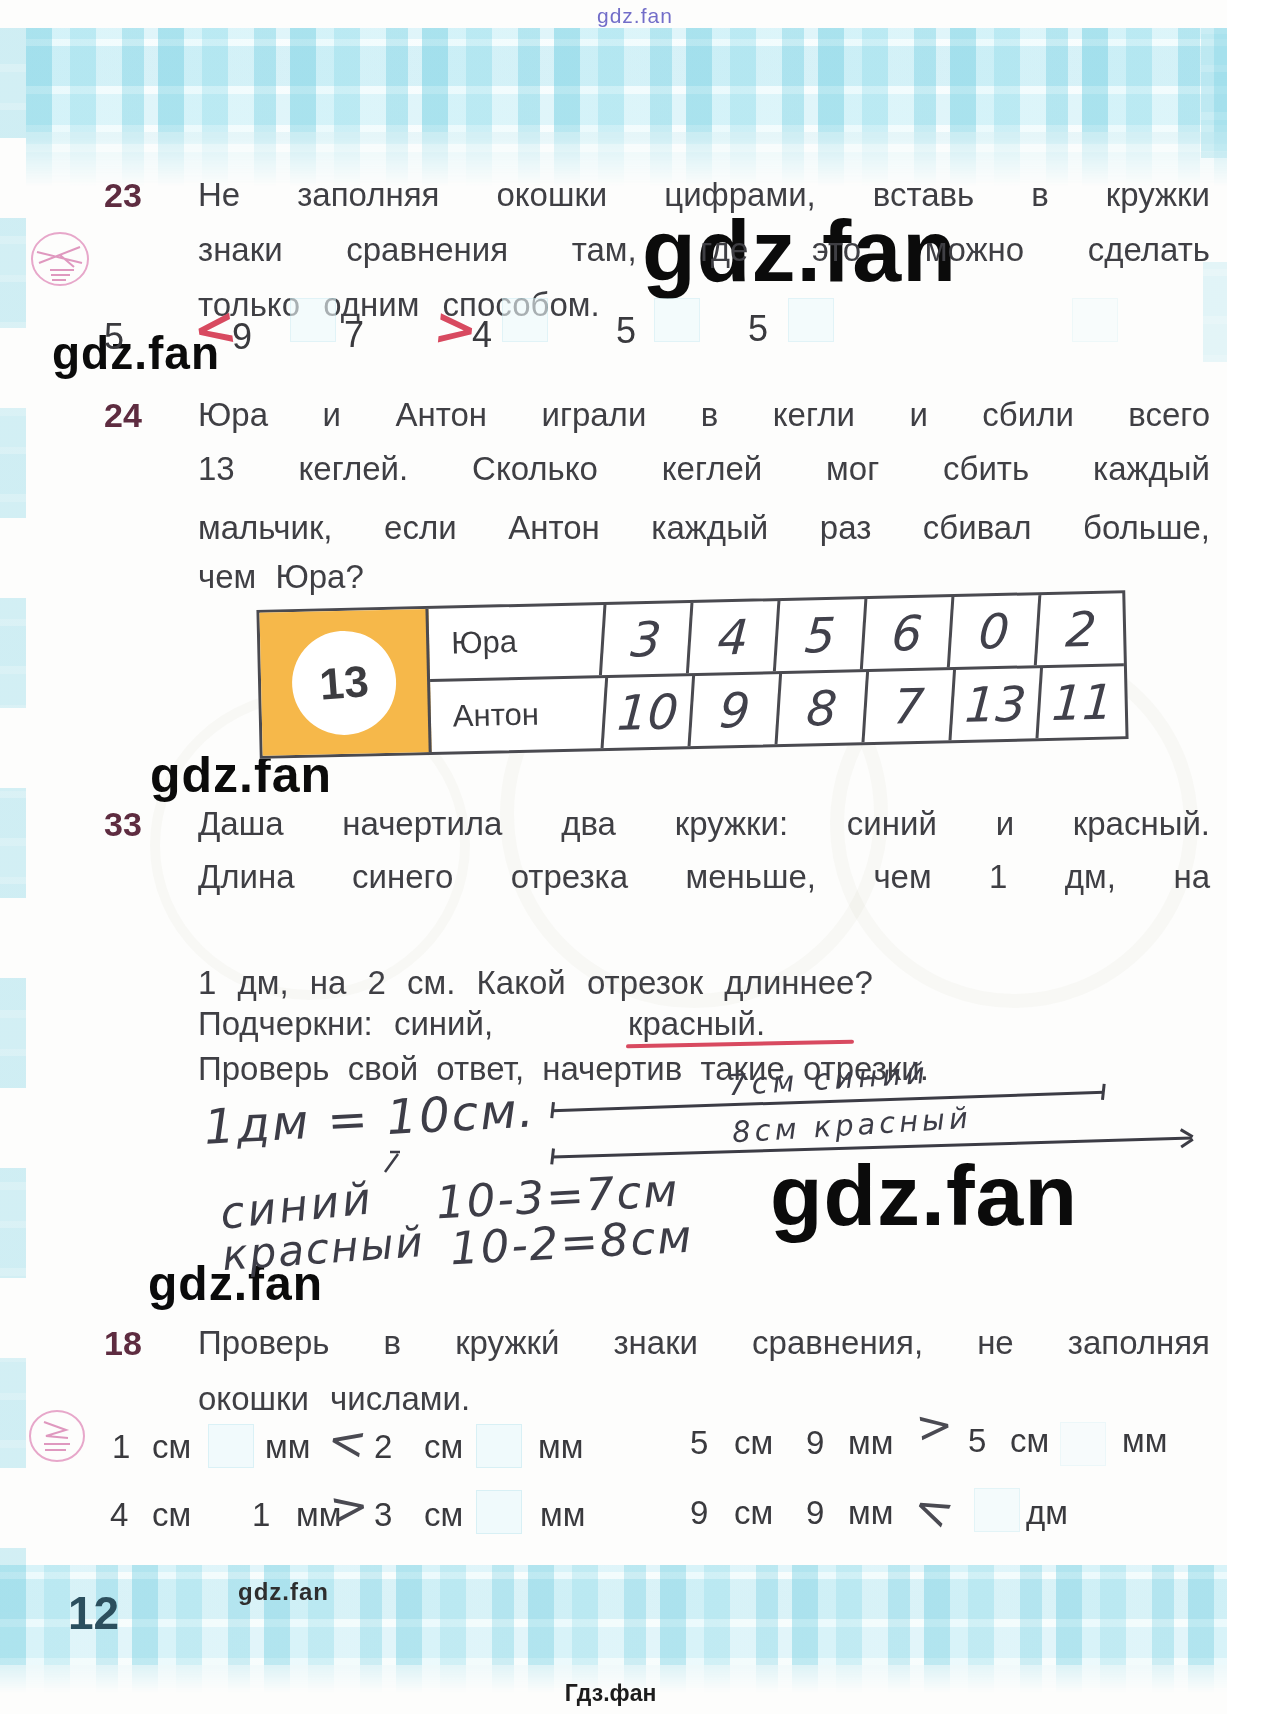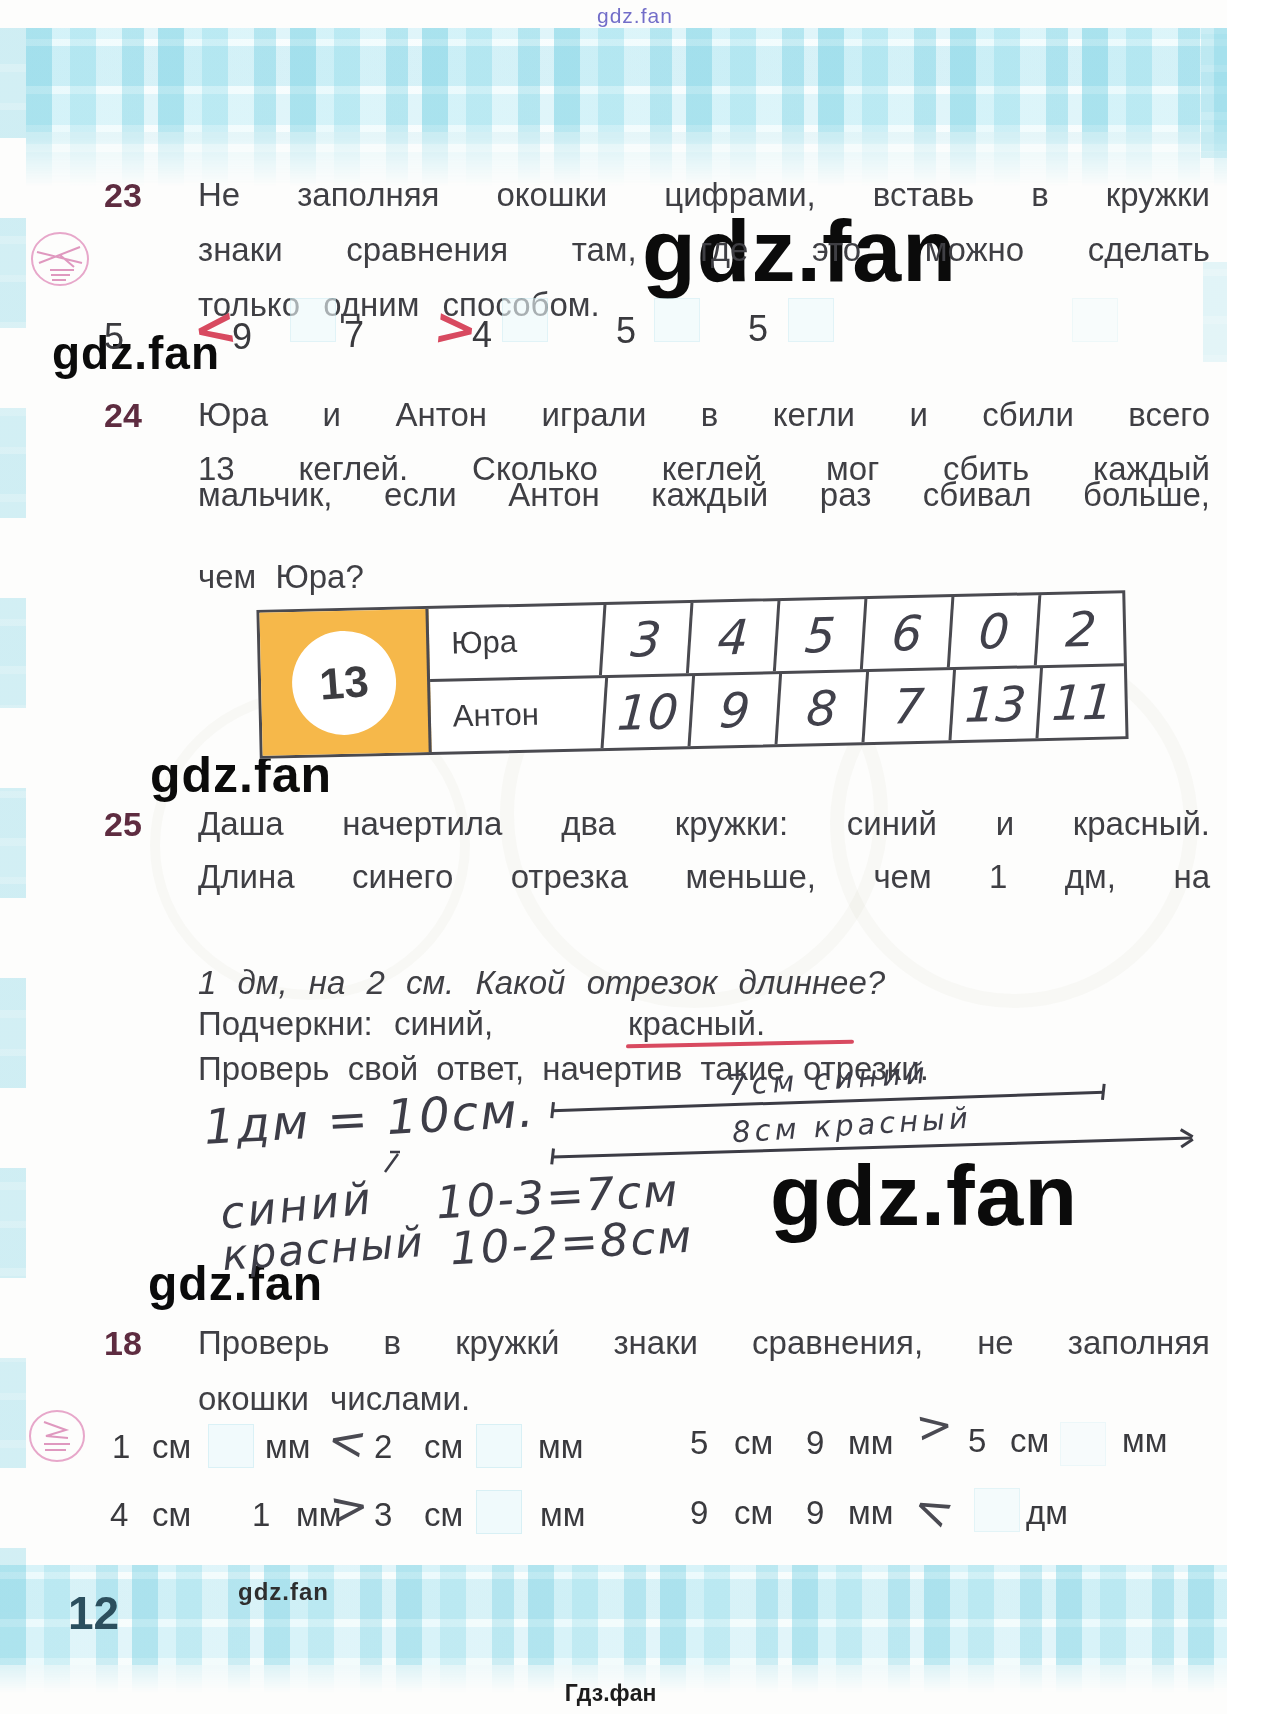--- a/index.html
+++ b/index.html
@@ -114,21 +114,21 @@
   <span class="abs ptok num36" style="left:344px;top:314px;">7</span>
   <span class="abs rsign" style="left:434px;top:302px;font-size:52px;transform:rotate(6deg);">&gt;</span>
   <span class="abs ptok num36" style="left:472px;top:314px;">4</span>
   <span class="abs ptok num36" style="left:616px;top:310px;">5</span>
   <span class="abs ptok num36" style="left:748px;top:308px;">5</span>
   <span class="abs rsign" style="left:1222px;top:280px;font-size:62px;font-weight:400;transform:rotate(-14deg) scaleY(1.15);">&lt;</span>
 
   <div class="abs pnum" style="left:104px;top:396px;">24</div>
   <div class="abs ptext just" style="left:198px;top:396px;">Юра и Антон играли в кегли и сбили всего</div>
   <div class="abs ptext just" style="left:198px;top:450px;">13 кеглей. Сколько кеглей мог сбить каждый</div>
-  <div class="abs ptext just" style="left:198px;top:476px;">мальчик, если Антон каждый раз сбивал больше,</div>
+  <div class="abs ptext just" style="left:198px;top:509px;">мальчик, если Антон каждый раз сбивал больше,</div>
   <div class="abs ptext" style="left:198px;top:558px;word-spacing:10px;">чем Юра?</div>
 
   <div class="pins-table">
     <div class="pt-badge">
       <div class="pt-circle">13</div>
     </div>
     <div class="pt-grid">
       <div class="pt-row">
         <div class="pt-label">Юра</div>
         <div class="pt-cell">3</div>
@@ -143,24 +143,24 @@
         <div class="pt-cell">10</div>
         <div class="pt-cell">9</div>
         <div class="pt-cell">8</div>
         <div class="pt-cell">7</div>
         <div class="pt-cell">13</div>
         <div class="pt-cell">11</div>
       </div>
     </div>
   </div>
 
-  <div class="abs pnum" style="left:104px;top:805px;">25</div>
+  <div class="abs pnum" style="left:104px;top:805px;">33</div>
   <div class="abs ptext just" style="left:198px;top:805px;">Даша начертила два кружки: синий и красный.</div>
   <div class="abs ptext just" style="left:198px;top:858px;">Длина синего отрезка меньше, чем 1 дм, на</div>
-  <div class="abs ptext" style="left:198px;top:964px;word-spacing:12px;font-style:italic;">1 дм, на 2 см. Какой отрезок длиннее?</div>
+  <div class="abs ptext" style="left:198px;top:964px;word-spacing:12px;">1 дм, на 2 см. Какой отрезок длиннее?</div>
 
   <div class="abs ptext" style="left:198px;top:1005px;word-spacing:12px;">Подчеркни: синий,</div>
   <div class="abs ptext" style="left:628px;top:1005px;">красный.</div>
   <div class="redline" style="left:626px;top:1042px;width:228px;transform:rotate(-1.2deg);"></div>
 
   <div class="abs ptext" style="left:198px;top:1050px;word-spacing:9px;">Проверь свой ответ, начертив такие отрезки.</div>
 
   <div class="abs hw" style="left:204px;top:1090px;font-size:48px;letter-spacing:2px;transform:rotate(-3deg);">1дм = 10см.</div>
 
   <div class="abs hw" style="left:728px;top:1062px;font-size:29px;letter-spacing:5px;transform:rotate(-3.5deg);">7см синий</div>

